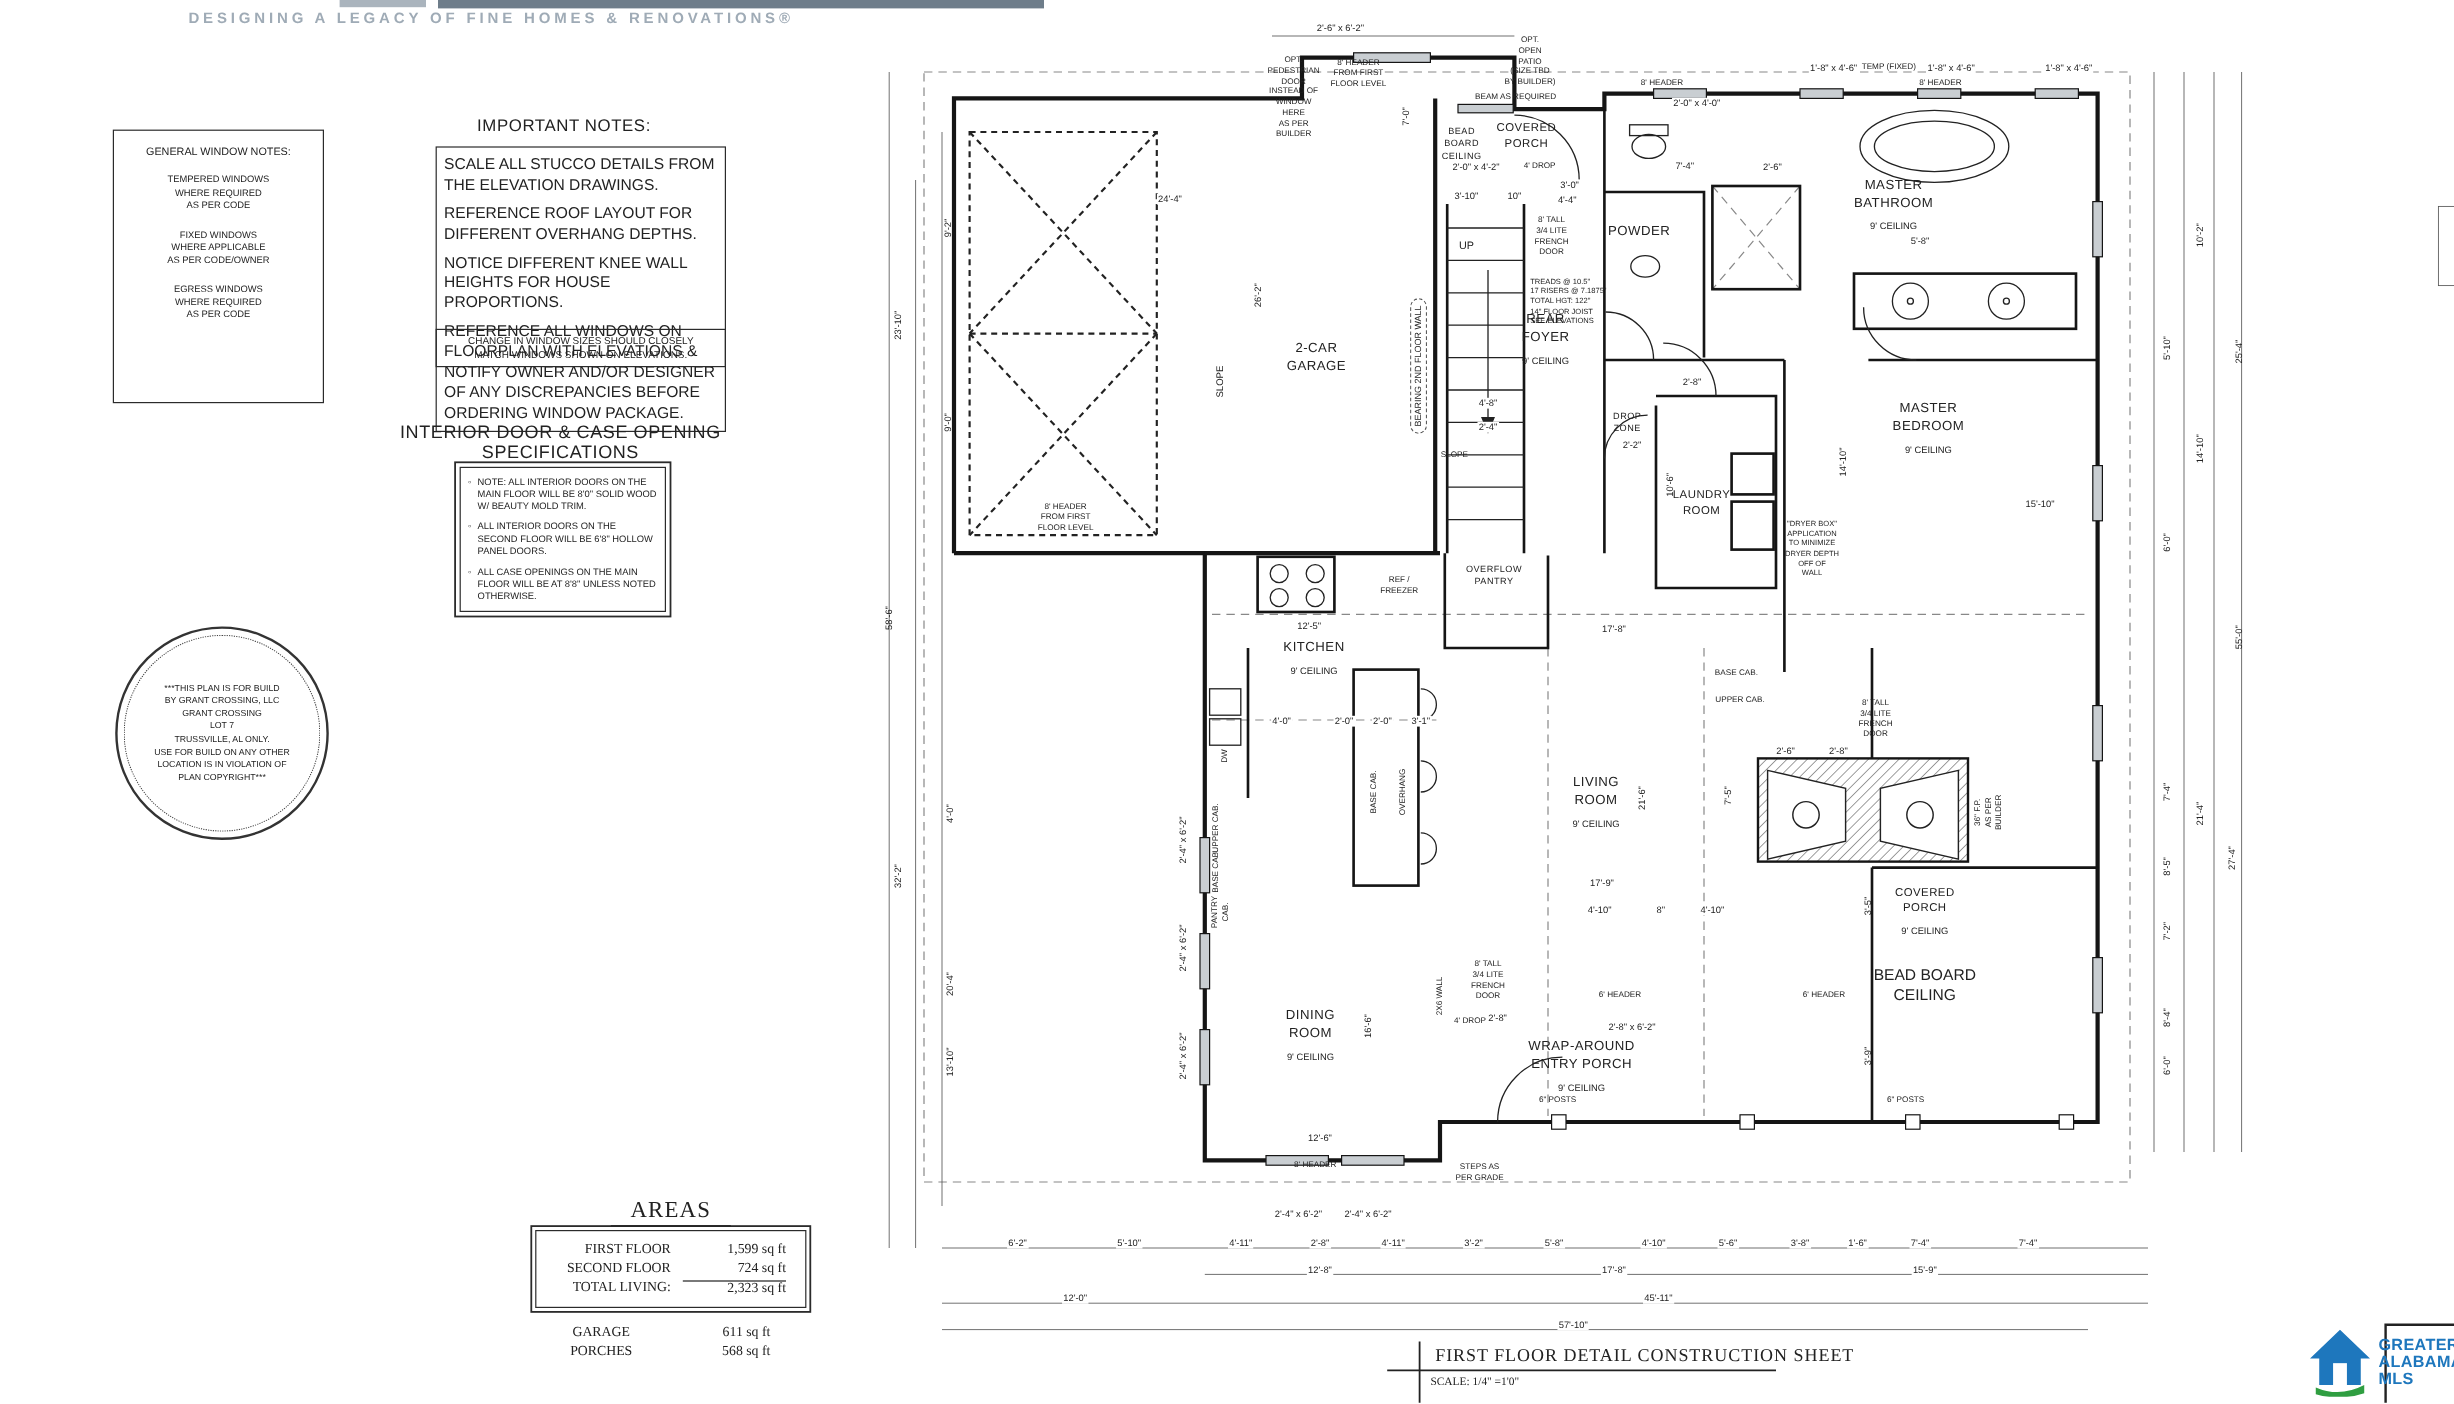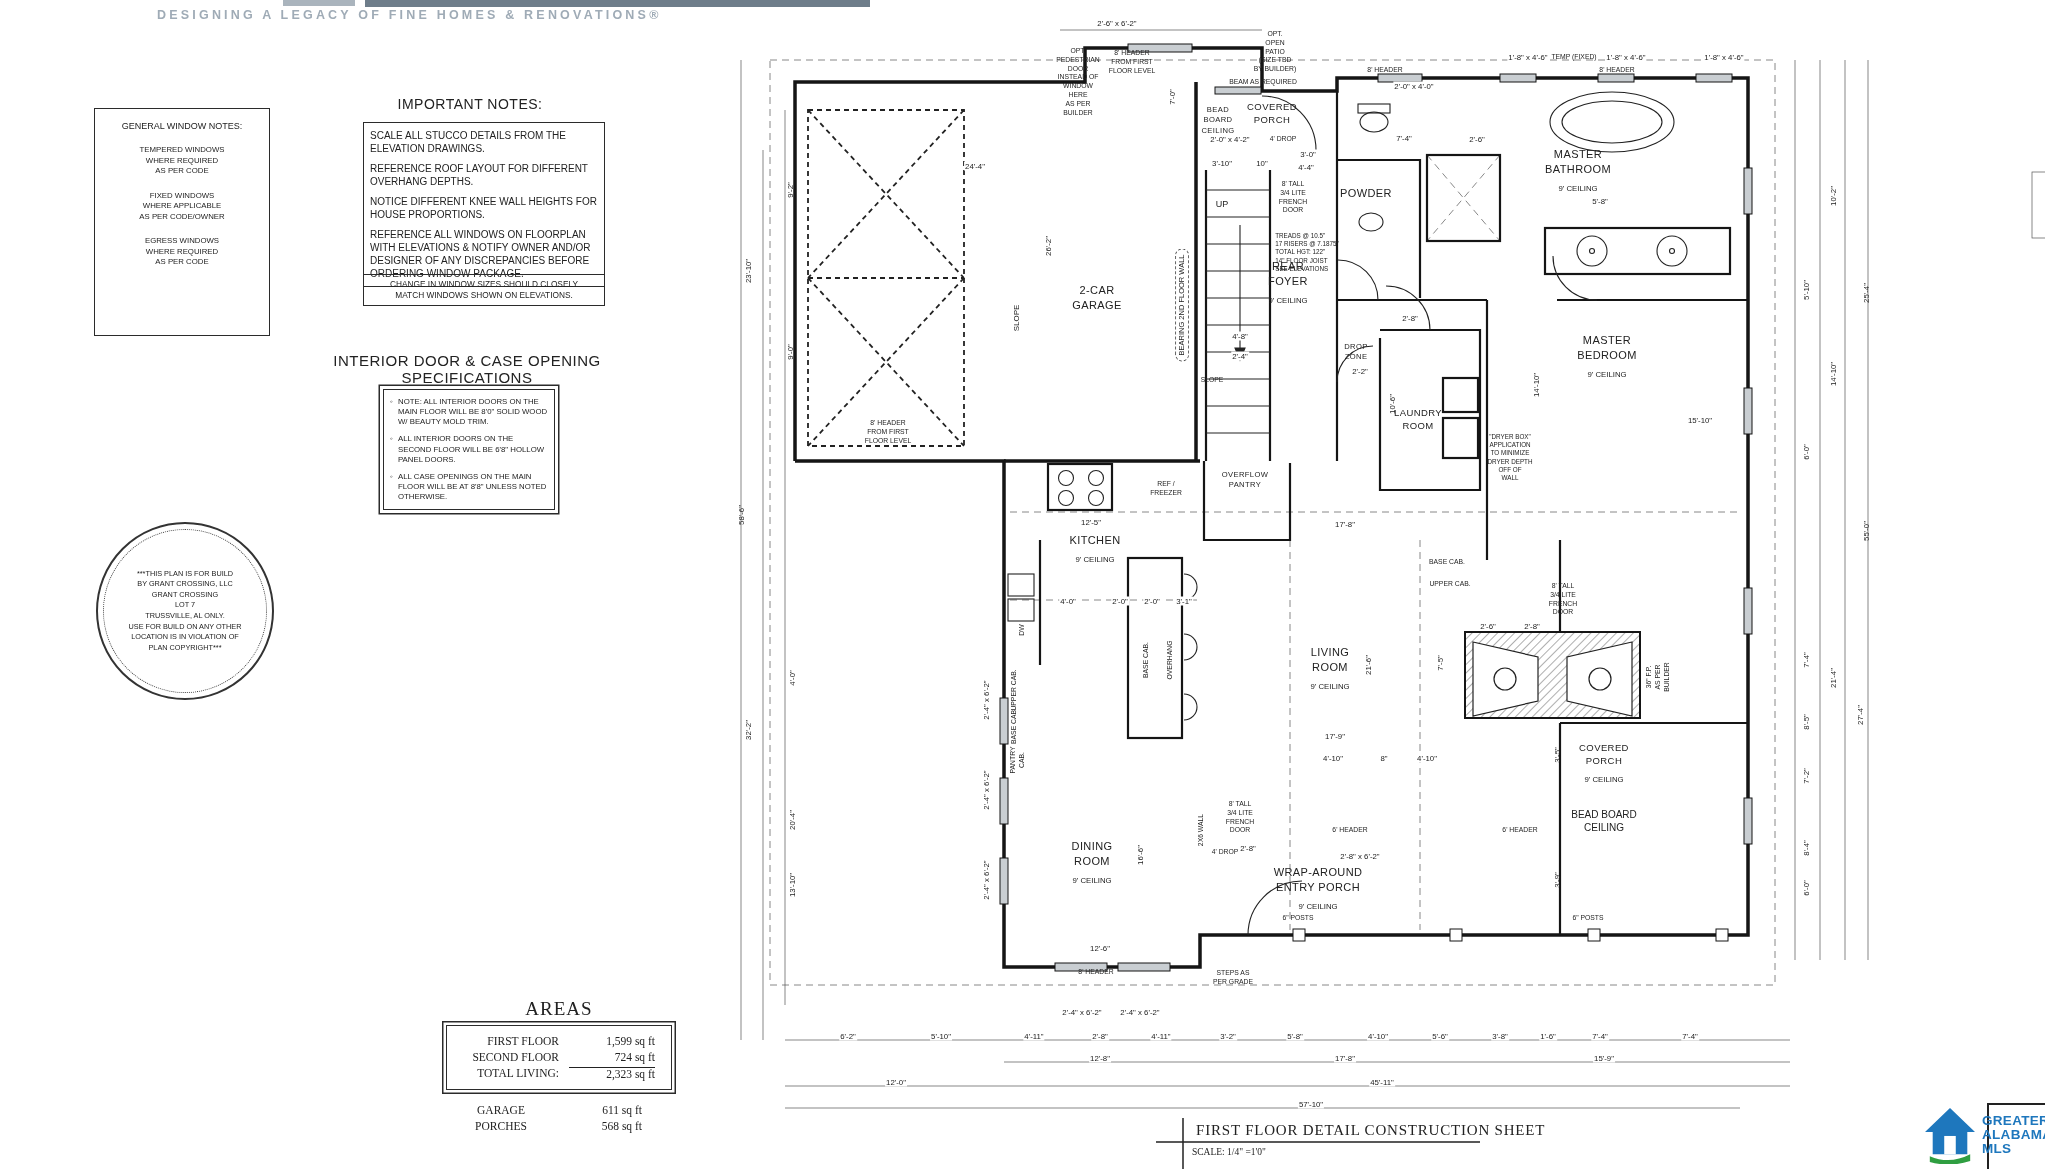--- a/index.html
+++ b/index.html
@@ -8,21 +8,21 @@
   .abs{position:absolute;}
   
   .topbar{position:absolute;background:#6e7d8a;}
   .topbar2{position:absolute;background:#aab4bd;}
   .tagline{position:absolute;font-weight:bold;font-size:12.5px;letter-spacing:3.2px;color:#9fabb6;white-space:nowrap;}
   .notebox{position:absolute;border:1.5px solid #2b2b2b;background:#fff;}
   .notebox .ttl{font-size:9px;text-align:center;margin:12px 4px 2px;}
   .notebox .itm{font-size:7.8px;text-align:center;white-space:pre-line;line-height:1.35;margin:14px 2px 0;}
   .bigtitle{position:absolute;font-size:14px;letter-spacing:0.5px;text-align:center;transform:translateX(-50%);white-space:pre-line;}
   .inotes{position:absolute;border:1.5px solid #2b2b2b;padding:6px 6px;}
-  .inotes .itm{font-size:10px;line-height:1.3;margin-bottom:7px;}
+  .inotes .itm{font-size:13px;line-height:1.3;margin-bottom:7px;}
   .inotes .itm:last-child{margin-bottom:0;}
   .wsz{position:absolute;border:1.5px solid #2b2b2b;}
   .wsz .a{font-size:8.3px;text-align:center;white-space:pre-line;line-height:1.3;padding:4px 2px;border-bottom:1.5px solid #2b2b2b;}
   .wsz .b{font-size:8.3px;text-align:center;white-space:pre-line;line-height:1.3;padding:4px 2px;}
   .specbox{position:absolute;border:1px solid #2b2b2b;box-shadow:0 0 0 3px #fff,0 0 0 4.5px #2b2b2b;padding:7px 6px;}
   .specbox .itm{font-size:7.8px;line-height:1.3;margin-bottom:7px;position:relative;padding-left:8px;}
   .specbox .itm::before{content:"◦";position:absolute;left:0;top:0;}
   .stamp{position:absolute;border:2px solid #333;border-radius:50%;display:flex;align-items:center;justify-content:center;}
   .stamp .inner{position:absolute;inset:5px;border:1.5px dotted #444;border-radius:50%;}
   .stamp .txt{font-size:7.3px;line-height:1.45;text-align:center;white-space:pre-line;position:relative;}
@@ -36,21 +36,21 @@
   .abox .tot{border-top:1px solid #222;}
   .aext{display:grid;grid-template-columns:110px 86px;row-gap:4px;margin-top:14px;}
   .aext .l{text-align:center;font-size:11.5px;}
   .aext .v{text-align:right;font-size:11.5px;}
   
   .room{position:absolute;transform:translate(-50%,-50%);text-align:center;}
   .room .nm{font-size:11px;letter-spacing:0.4px;white-space:pre-line;line-height:1.35;}
   .room.md .nm{font-size:9.5px;}
   .room.sm .nm{font-size:7.6px;}
   .room .ceil{font-size:7.8px;margin-top:7px;}
-  .room .extra{font-size:10px;margin-top:24px;white-space:pre-line;line-height:1.3;}
+  .room .extra{font-size:13px;margin-top:24px;white-space:pre-line;line-height:1.3;}
   .ann{position:absolute;font-size:6.8px;line-height:1.3;text-align:center;transform:translate(-50%,-50%);white-space:pre-line;}
   .ann.rot{transform:translate(-50%,-50%) rotate(-90deg);}
   .ann.pill{border:1px dashed #555;border-radius:10px;padding:1px 5px;background:#fff;}
   .dim{position:absolute;font-size:7.8px;white-space:nowrap;transform:translate(-50%,-50%);background:#fff;padding:0 1px;}
   .dim.rot{transform:translate(-50%,-50%) rotate(-90deg);background:transparent;}
   
   .tblock-title{position:absolute;font-family:"Liberation Serif",serif;font-size:15px;letter-spacing:0.8px;white-space:nowrap;}
   .tblock-scale{position:absolute;font-family:"Liberation Serif",serif;font-size:9.5px;white-space:nowrap;}
   
   .mls{position:absolute;display:flex;align-items:center;gap:7px;}

